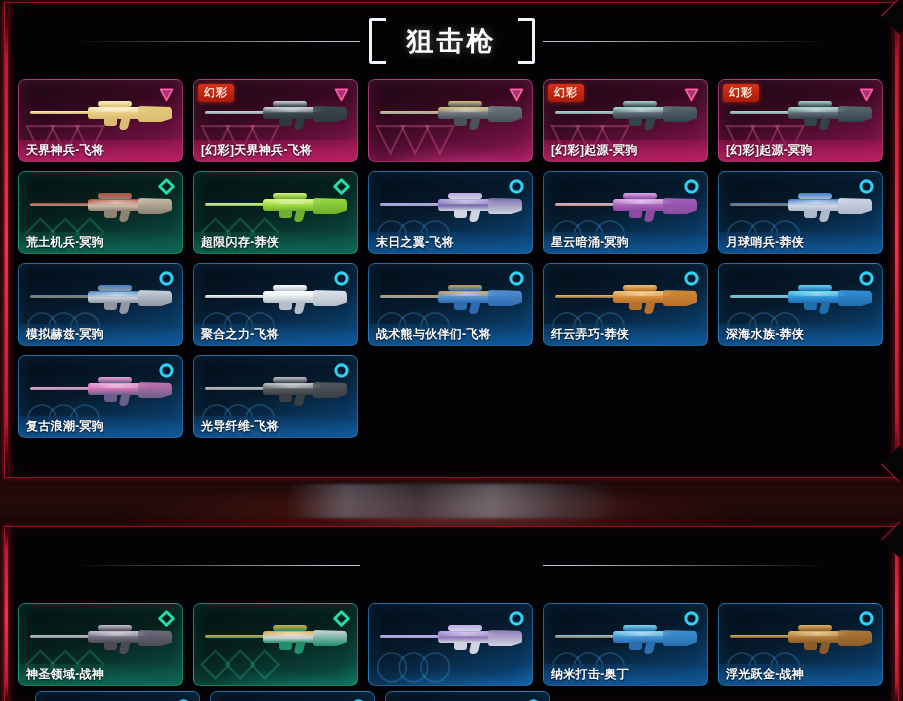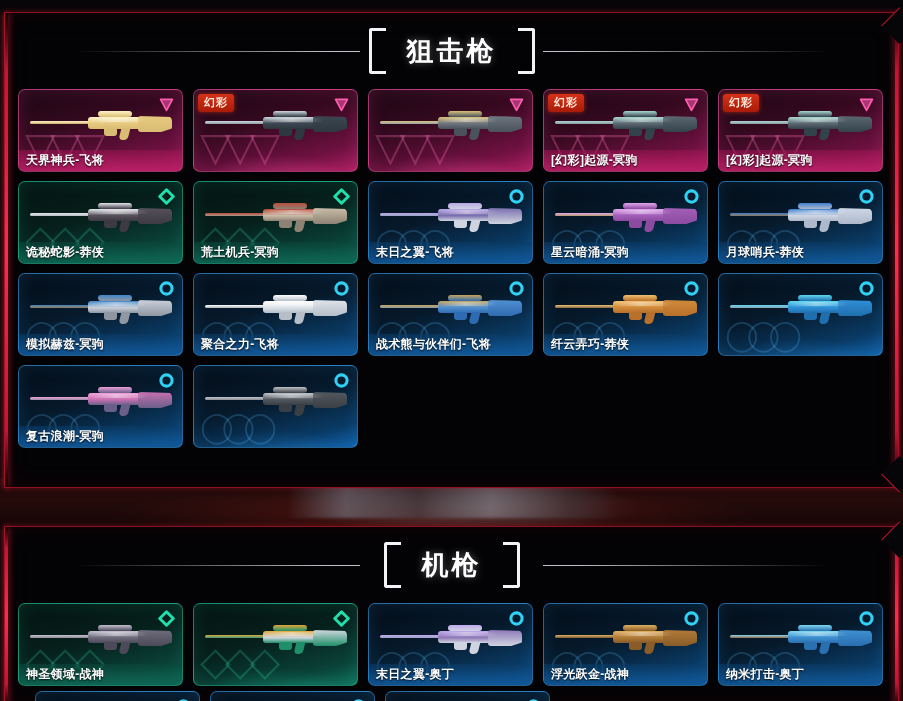--- a/index.html
+++ b/index.html
@@ -59,21 +59,21 @@
     position: absolute;
     right: -1px;
     width: 26px; height: 26px;
     background: #060608;
     border-left: 1px solid #bb1530;
     transform-origin: center;
   }
   .panel .cut-tr { top: -1px; transform: rotate(45deg) translate(10px,-9px); }
   .panel .cut-br { bottom: -1px; transform: rotate(-45deg) translate(10px,9px); }
 
-  #panel-sniper { top: 12px; height: 476px; }
+  #panel-sniper { top: 2px; height: 476px; }
   #panel-mg     { top: 526px; height: 180px; }
 
   
   .edge-rail {
     position: absolute;
     top: 0; bottom: 0;
     width: 3px;
     background: linear-gradient(180deg, rgba(200,20,45,0) 0%, #c21533 12%,
                                  #ff2b4e 50%, #c21533 88%, rgba(200,20,45,0) 100%);
     box-shadow: 0 0 7px rgba(255,40,70,0.75);
@@ -353,20 +353,21 @@
             <div class="w-grip" style="background:#2d3840"></div>
             <div class="w-stock" style="background:linear-gradient(180deg,#3c4650,#2d3840)"></div>
             <div class="w-shine"></div>
           </div>
           <div class="tag-huancai">幻彩</div>
           <div class="rarity-icon">
             <svg viewBox="0 0 20 20">
               <path d="M3 4 H17 L10 17 Z" fill="#ff5cb0" fill-opacity="0.55" stroke="#ff5cb0" stroke-width="2" stroke-linejoin="round"></path>
             </svg>
           </div>
+          <div class="card-name">[幻彩]天界神兵-飞将</div>
         </div>
         <div class="card r-pink">
           <div class="glyphs"></div>
           <div class="weapon">
             <div class="w-barrel" style="background:linear-gradient(180deg,#d8c27a,#9aa2ac)"></div>
             <div class="w-scope" style="background:linear-gradient(180deg,#d8c27a,#4a525c)"></div>
             <div class="w-body" style="background:linear-gradient(180deg,#d8c27a 0%,#6d747e 55%,#4a525c 100%)"></div>
             <div class="w-mag" style="background:#4a525c"></div>
             <div class="w-grip" style="background:#4a525c"></div>
             <div class="w-stock" style="background:linear-gradient(180deg,#6d747e,#4a525c)"></div>
@@ -412,55 +413,55 @@
           <div class="rarity-icon">
             <svg viewBox="0 0 20 20">
               <path d="M3 4 H17 L10 17 Z" fill="#ff5cb0" fill-opacity="0.55" stroke="#ff5cb0" stroke-width="2" stroke-linejoin="round"></path>
             </svg>
           </div>
           <div class="card-name">[幻彩]起源-冥驹</div>
         </div>
         <div class="card r-green">
           <div class="glyphs"></div>
           <div class="weapon">
-            <div class="w-barrel" style="background:linear-gradient(180deg,#e4e7ec,#b7bcc4)"></div>
-            <div class="w-scope" style="background:linear-gradient(180deg,#e4e7ec,#3d3a44)"></div>
-            <div class="w-body" style="background:linear-gradient(180deg,#e4e7ec 0%,#55505a 55%,#3d3a44 100%)"></div>
-            <div class="w-mag" style="background:#3d3a44"></div>
-            <div class="w-grip" style="background:#3d3a44"></div>
-            <div class="w-stock" style="background:linear-gradient(180deg,#55505a,#3d3a44)"></div>
-            <div class="w-shine"></div>
-          </div>
-          <div class="rarity-icon">
-            <svg viewBox="0 0 20 20">
-              <path d="M10 2 L18 10 L10 18 L2 10 Z" fill="none" stroke="#1fe0ac" stroke-width="3.4" stroke-linejoin="round"></path>
-              <circle cx="10" cy="10" r="2.1" fill="#062018"></circle>
-            </svg>
-          </div>
-          <div class="card-name">诡秘蛇影-莽侠</div>
-        </div>
-        <div class="card r-green">
-          <div class="glyphs"></div>
-          <div class="weapon">
             <div class="w-barrel" style="background:linear-gradient(180deg,#b94b3c,#a59a8c)"></div>
             <div class="w-scope" style="background:linear-gradient(180deg,#b94b3c,#8d8273)"></div>
             <div class="w-body" style="background:linear-gradient(180deg,#b94b3c 0%,#c9bca8 55%,#8d8273 100%)"></div>
             <div class="w-mag" style="background:#8d8273"></div>
             <div class="w-grip" style="background:#8d8273"></div>
             <div class="w-stock" style="background:linear-gradient(180deg,#c9bca8,#8d8273)"></div>
             <div class="w-shine"></div>
           </div>
           <div class="rarity-icon">
             <svg viewBox="0 0 20 20">
               <path d="M10 2 L18 10 L10 18 L2 10 Z" fill="none" stroke="#1fe0ac" stroke-width="3.4" stroke-linejoin="round"></path>
               <circle cx="10" cy="10" r="2.1" fill="#062018"></circle>
             </svg>
           </div>
           <div class="card-name">荒土机兵-冥驹</div>
         </div>
+        <div class="card r-green">
+          <div class="glyphs"></div>
+          <div class="weapon">
+            <div class="w-barrel" style="background:linear-gradient(180deg,#d9f77a,#86c43a)"></div>
+            <div class="w-scope" style="background:linear-gradient(180deg,#d9f77a,#6fae2e)"></div>
+            <div class="w-body" style="background:linear-gradient(180deg,#d9f77a 0%,#9ad93f 55%,#6fae2e 100%)"></div>
+            <div class="w-mag" style="background:#6fae2e"></div>
+            <div class="w-grip" style="background:#6fae2e"></div>
+            <div class="w-stock" style="background:linear-gradient(180deg,#9ad93f,#6fae2e)"></div>
+            <div class="w-shine"></div>
+          </div>
+          <div class="rarity-icon">
+            <svg viewBox="0 0 20 20">
+              <path d="M10 2 L18 10 L10 18 L2 10 Z" fill="none" stroke="#1fe0ac" stroke-width="3.4" stroke-linejoin="round"></path>
+              <circle cx="10" cy="10" r="2.1" fill="#062018"></circle>
+            </svg>
+          </div>
+          <div class="card-name">超限闪存-莽侠</div>
+        </div>
         <div class="card r-blue">
           <div class="glyphs"></div>
           <div class="weapon">
             <div class="w-barrel" style="background:linear-gradient(180deg,#b9a7e6,#9aa3c6)"></div>
             <div class="w-scope" style="background:linear-gradient(180deg,#b9a7e6,#cfd4e0)"></div>
             <div class="w-body" style="background:linear-gradient(180deg,#b9a7e6 0%,#7a6fae 55%,#cfd4e0 100%)"></div>
             <div class="w-mag" style="background:#cfd4e0"></div>
             <div class="w-grip" style="background:#cfd4e0"></div>
             <div class="w-stock" style="background:linear-gradient(180deg,#7a6fae,#cfd4e0)"></div>
             <div class="w-shine"></div>
@@ -589,20 +590,21 @@
             <div class="w-mag" style="background:#1f6fae"></div>
             <div class="w-grip" style="background:#1f6fae"></div>
             <div class="w-stock" style="background:linear-gradient(180deg,#2f8fd6,#1f6fae)"></div>
             <div class="w-shine"></div>
           </div>
           <div class="rarity-icon">
             <svg viewBox="0 0 20 20">
               <circle cx="10" cy="10" r="6.6" fill="none" stroke="#2fd2f5" stroke-width="3.6"></circle>
             </svg>
           </div>
+          <div class="card-name">深海水族-莽侠</div>
         </div>
         <div class="card r-blue">
           <div class="glyphs"></div>
           <div class="weapon">
             <div class="w-barrel" style="background:linear-gradient(180deg,#f0a0d8,#9a8fa5)"></div>
             <div class="w-scope" style="background:linear-gradient(180deg,#f0a0d8,#6a5f8a)"></div>
             <div class="w-body" style="background:linear-gradient(180deg,#f0a0d8 0%,#c86fb0 55%,#6a5f8a 100%)"></div>
             <div class="w-mag" style="background:#6a5f8a"></div>
             <div class="w-grip" style="background:#6a5f8a"></div>
             <div class="w-stock" style="background:linear-gradient(180deg,#c86fb0,#6a5f8a)"></div>
@@ -624,37 +626,33 @@
             <div class="w-mag" style="background:#3a3e45"></div>
             <div class="w-grip" style="background:#3a3e45"></div>
             <div class="w-stock" style="background:linear-gradient(180deg,#53585f,#3a3e45)"></div>
             <div class="w-shine"></div>
           </div>
           <div class="rarity-icon">
             <svg viewBox="0 0 20 20">
               <circle cx="10" cy="10" r="6.6" fill="none" stroke="#2fd2f5" stroke-width="3.6"></circle>
             </svg>
           </div>
+          <div class="card-name">光导纤维-飞将</div>
         </div>
       </div>
   </div>
 
   <div class="panel" id="panel-mg">
     <div class="edge-rail" id="rail-left2" style="left:0"></div>
     <div class="edge-rail" id="rail-right2" style="right:0"></div>
     <div class="corner-cut cut-tr"></div>
 
     <div class="section-head">
       <div class="head-line left"></div>
       <div class="head-line right"></div>
-      <div class="head-title-wrap">
-        <span class="brk l"></span>
-        <div class="head-title">机枪</div>
-        <span class="brk r"></span>
-      </div>
     </div>
 
     <div class="grid" id="grid-mg">
         <div class="card r-green">
           <div class="glyphs"></div>
           <div class="weapon">
             <div class="w-barrel" style="background:linear-gradient(180deg,#c4c0d0,#8f8c9a)"></div>
             <div class="w-scope" style="background:linear-gradient(180deg,#c4c0d0,#4c4a58)"></div>
             <div class="w-body" style="background:linear-gradient(180deg,#c4c0d0 0%,#6e6b7c 55%,#4c4a58 100%)"></div>
             <div class="w-mag" style="background:#4c4a58"></div>
@@ -697,57 +695,56 @@
             <div class="w-mag" style="background:#cfd4e0"></div>
             <div class="w-grip" style="background:#cfd4e0"></div>
             <div class="w-stock" style="background:linear-gradient(180deg,#8f7ab8,#cfd4e0)"></div>
             <div class="w-shine"></div>
           </div>
           <div class="rarity-icon">
             <svg viewBox="0 0 20 20">
               <circle cx="10" cy="10" r="6.6" fill="none" stroke="#2fd2f5" stroke-width="3.6"></circle>
             </svg>
           </div>
-          <div class="card-name">末日之翼-奥丁</div>
+        </div>
+        <div class="card r-blue">
+          <div class="glyphs"></div>
+          <div class="weapon">
+            <div class="w-barrel" style="background:linear-gradient(180deg,#7fd8ee,#a06a4a)"></div>
+            <div class="w-scope" style="background:linear-gradient(180deg,#7fd8ee,#2a6fb0)"></div>
+            <div class="w-body" style="background:linear-gradient(180deg,#7fd8ee 0%,#3f8fd0 55%,#2a6fb0 100%)"></div>
+            <div class="w-mag" style="background:#2a6fb0"></div>
+            <div class="w-grip" style="background:#2a6fb0"></div>
+            <div class="w-stock" style="background:linear-gradient(180deg,#3f8fd0,#2a6fb0)"></div>
+            <div class="w-shine"></div>
+          </div>
+          <div class="rarity-icon">
+            <svg viewBox="0 0 20 20">
+              <circle cx="10" cy="10" r="6.6" fill="none" stroke="#2fd2f5" stroke-width="3.6"></circle>
+            </svg>
+          </div>
+          <div class="card-name">纳米打击-奥丁</div>
         </div>
         <div class="card r-blue">
           <div class="glyphs"></div>
           <div class="weapon">
             <div class="w-barrel" style="background:linear-gradient(180deg,#e0b060,#7a5c38)"></div>
             <div class="w-scope" style="background:linear-gradient(180deg,#e0b060,#8a5c28)"></div>
             <div class="w-body" style="background:linear-gradient(180deg,#e0b060 0%,#b07a38 55%,#8a5c28 100%)"></div>
             <div class="w-mag" style="background:#8a5c28"></div>
             <div class="w-grip" style="background:#8a5c28"></div>
             <div class="w-stock" style="background:linear-gradient(180deg,#b07a38,#8a5c28)"></div>
             <div class="w-shine"></div>
           </div>
           <div class="rarity-icon">
             <svg viewBox="0 0 20 20">
               <circle cx="10" cy="10" r="6.6" fill="none" stroke="#2fd2f5" stroke-width="3.6"></circle>
             </svg>
           </div>
           <div class="card-name">浮光跃金-战神</div>
-        </div>
-        <div class="card r-blue">
-          <div class="glyphs"></div>
-          <div class="weapon">
-            <div class="w-barrel" style="background:linear-gradient(180deg,#7fd8ee,#a06a4a)"></div>
-            <div class="w-scope" style="background:linear-gradient(180deg,#7fd8ee,#2a6fb0)"></div>
-            <div class="w-body" style="background:linear-gradient(180deg,#7fd8ee 0%,#3f8fd0 55%,#2a6fb0 100%)"></div>
-            <div class="w-mag" style="background:#2a6fb0"></div>
-            <div class="w-grip" style="background:#2a6fb0"></div>
-            <div class="w-stock" style="background:linear-gradient(180deg,#3f8fd0,#2a6fb0)"></div>
-            <div class="w-shine"></div>
-          </div>
-          <div class="rarity-icon">
-            <svg viewBox="0 0 20 20">
-              <circle cx="10" cy="10" r="6.6" fill="none" stroke="#2fd2f5" stroke-width="3.6"></circle>
-            </svg>
-          </div>
-          <div class="card-name">纳米打击-奥丁</div>
         </div>
       </div>
 
     <div class="partial-row">
       <div class="grid" id="grid-mg-partial">
           <div class="card r-blue">
             <div class="rarity-icon">
               <svg viewBox="0 0 20 20">
                 <circle cx="10" cy="10" r="6.6" fill="none" stroke="#2fd2f5" stroke-width="3.6"></circle>
               </svg>

